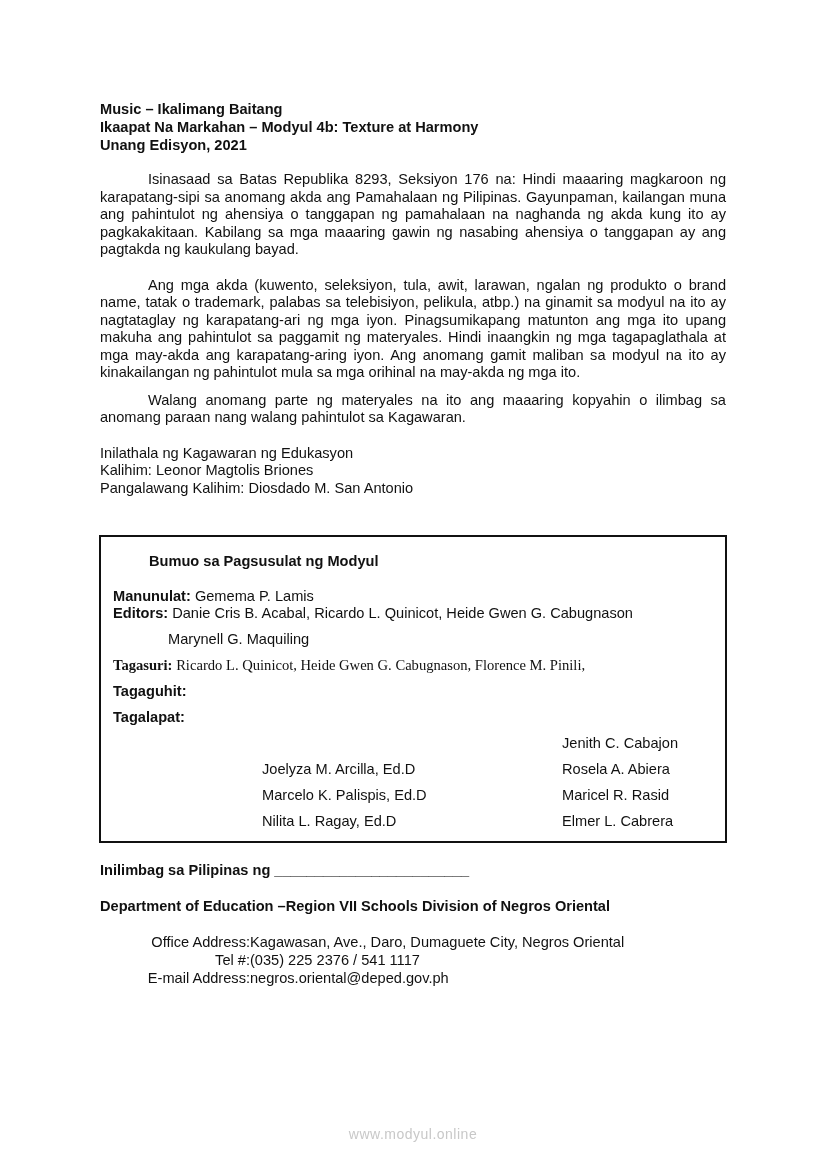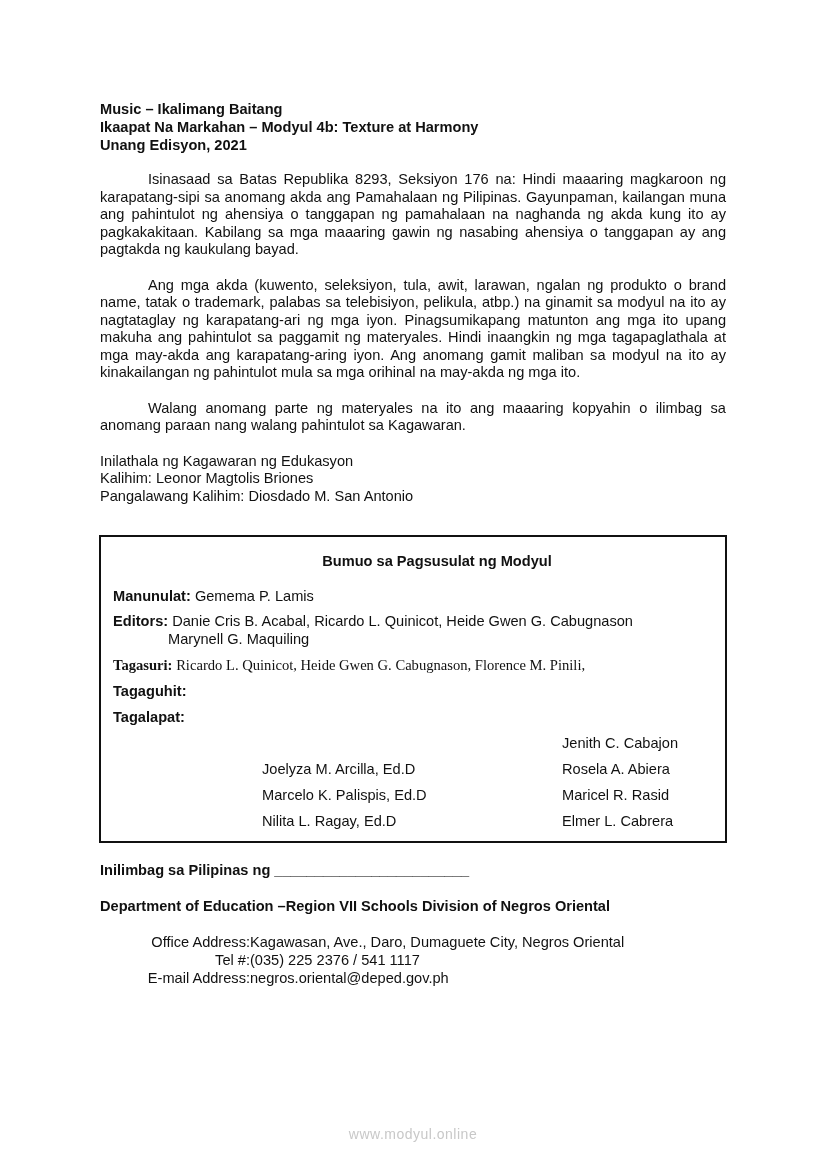--- a/index.html
+++ b/index.html
@@ -3,25 +3,25 @@
 <meta charset="utf-8">
 <style>
   html, body { margin: 0; padding: 0; background: #ffffff; }
   body { width: 826px; height: 1169px; position: relative; overflow: hidden;
          font-family: "Liberation Sans", sans-serif; color: #111; }
   .page { position: absolute; left: 100px; top: 100px; width: 626px; }
   .hdr { font-weight: bold; font-size: 14.6px; line-height: 18px; }
   .para { font-size: 14.6px; line-height: 17.5px; text-align: justify; text-indent: 48px; margin: 0; }
   .p1 { margin-top: 17px; }
   .p2 { margin-top: 18px; }
-  .p3 { margin-top: 18px; }
+  .p3 { margin-top: 10px; }
   .pub { margin-top: 18px; font-size: 14.6px; line-height: 17.5px; }
   .box { position: absolute; left: 99px; top: 535px; width: 624px; height: 304px;
          border: 2px solid #111; box-sizing: content-box; }
-  .box-title { position: absolute; left: 0; right: 0; top: 16px; text-align: center;
+  .box-title { position: absolute; left: 0; right: 0; top: 16px; 
                font-weight: bold; font-size: 14.6px; padding-left: 48px; }
   .row { position: absolute; left: 12px; font-size: 14.6px; white-space: nowrap; }
   .row b { font-weight: bold; }
   .col2 { position: absolute; left: 461px; font-size: 14.6px; white-space: nowrap; }
   .printed { position: absolute; left: 100px; top: 862px; font-weight: bold; font-size: 14.6px; }
   .dept { position: absolute; left: 100px; top: 898px; font-weight: bold; font-size: 14.6px; }
   .contact { position: absolute; left: 100px; top: 933px; font-size: 14.6px; line-height: 18px; }
   .contact .lbl { display: inline-block; width: 150px; text-align: right; }
   .footer { position: absolute; left: 0; right: 0; top: 1126px; text-align: center;
             font-size: 14px; color: #c8c8c8; letter-spacing: 0.5px; }
@@ -45,21 +45,21 @@
   </div>
 </div>
 
 <div class="box">
   <div class="box-title">Bumuo sa Pagsusulat ng Modyul</div>
 
   <div class="row" style="top:51px;">
     <b>Manunulat:</b>
     <span>Gemema P. Lamis</span>
   </div>
-  <div class="row" style="top:76px;text-align:right;">
+  <div class="row" style="top:68px;text-align:right;">
     <b>Editors:</b>
     <span>Danie Cris B. Acabal, Ricardo L. Quinicot, Heide Gwen G. Cabugnason</span>
   </div>
   <div class="row" style="top:94px; left:67px;">Marynell G. Maquiling</div>
   <div class="row" style="top:120px;font-family:Liberation Serif, serif;">
     <b>Tagasuri:</b>
     <span>Ricardo L. Quinicot, Heide Gwen G. Cabugnason, Florence M. Pinili,</span>
   </div>
   <div class="row" style="top:146px;">
     <b>Tagaguhit:</b>

